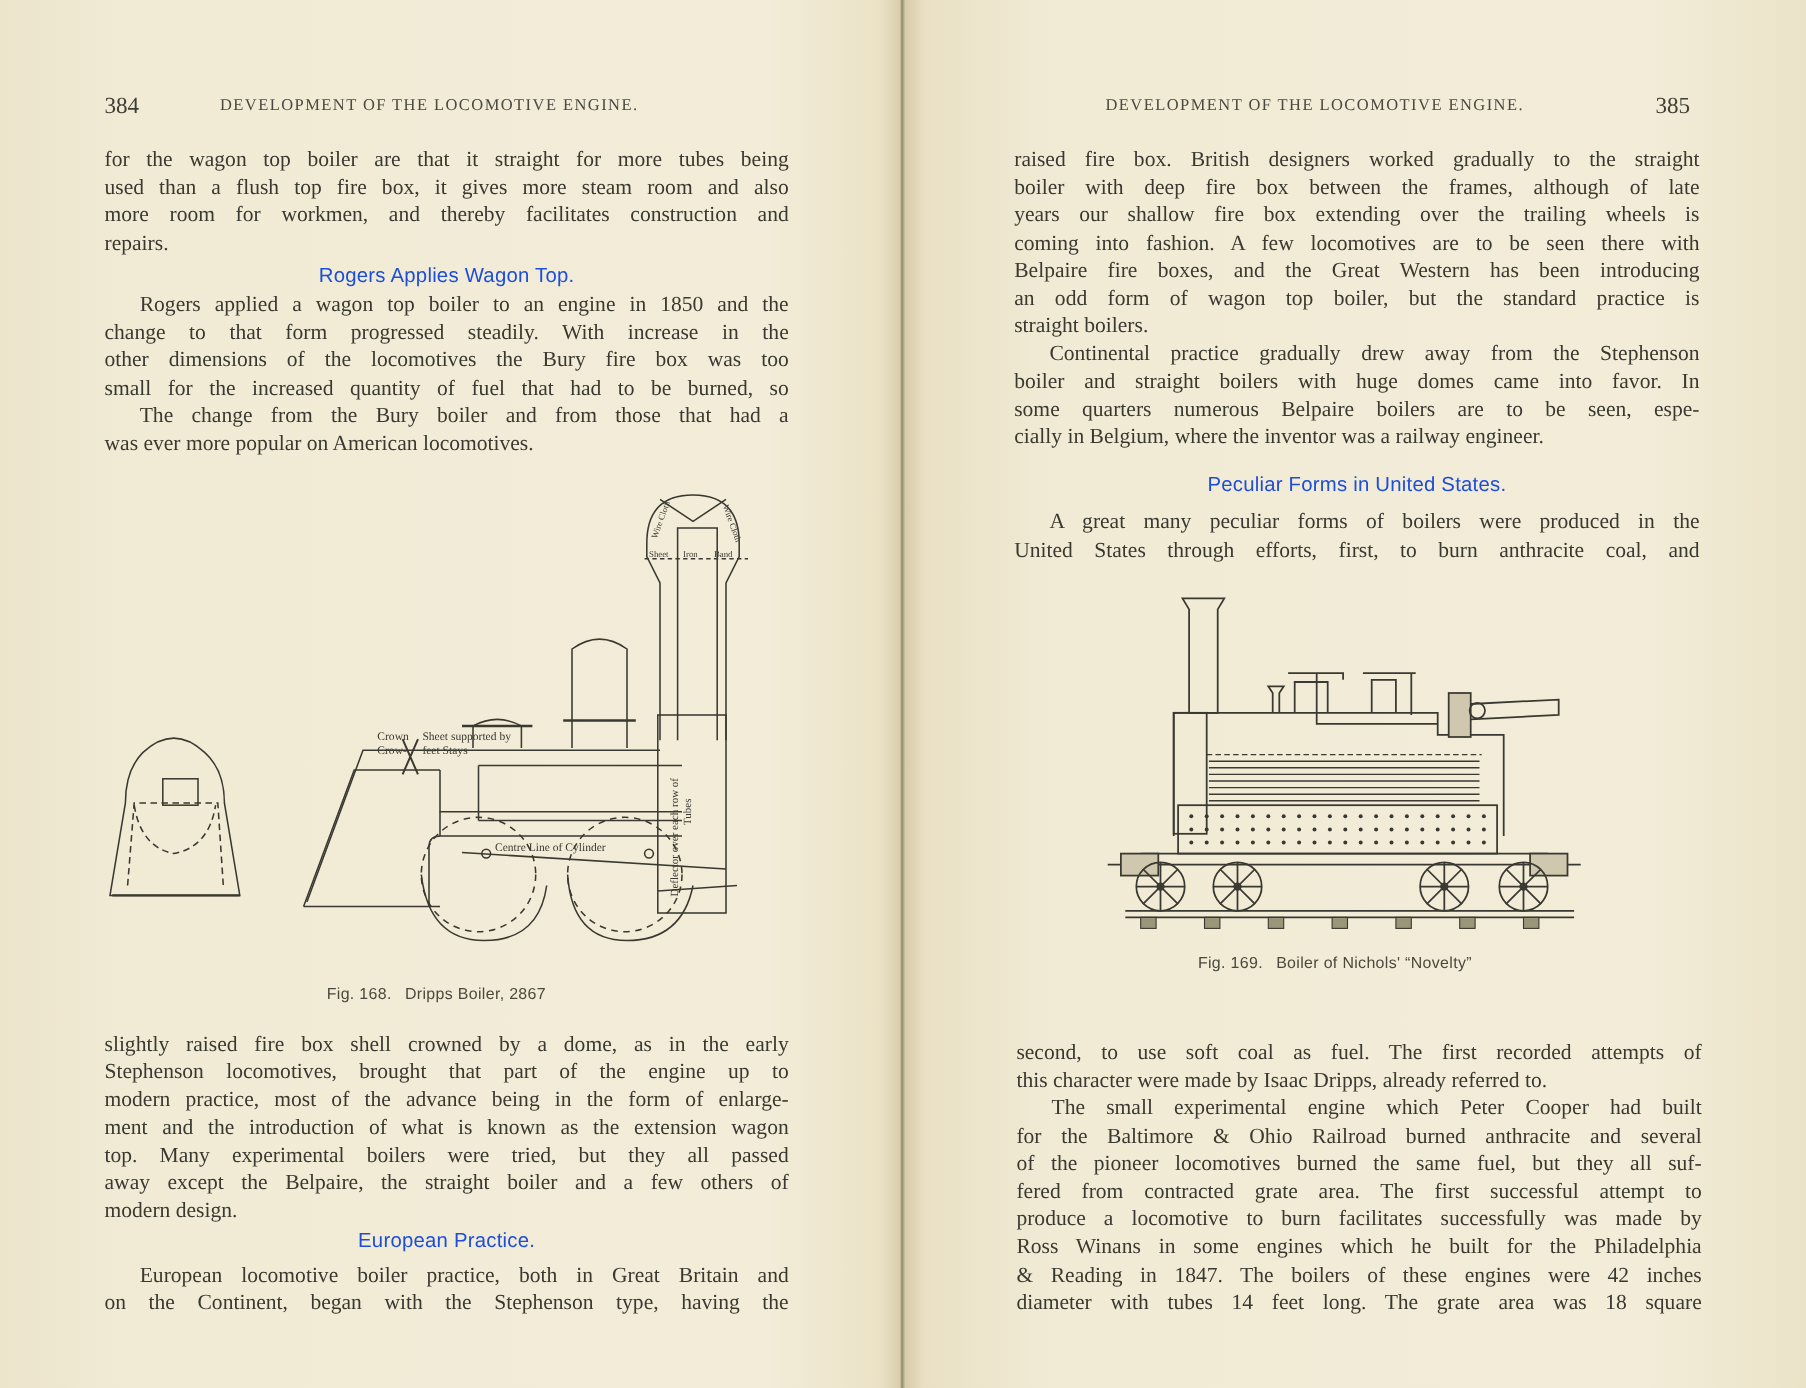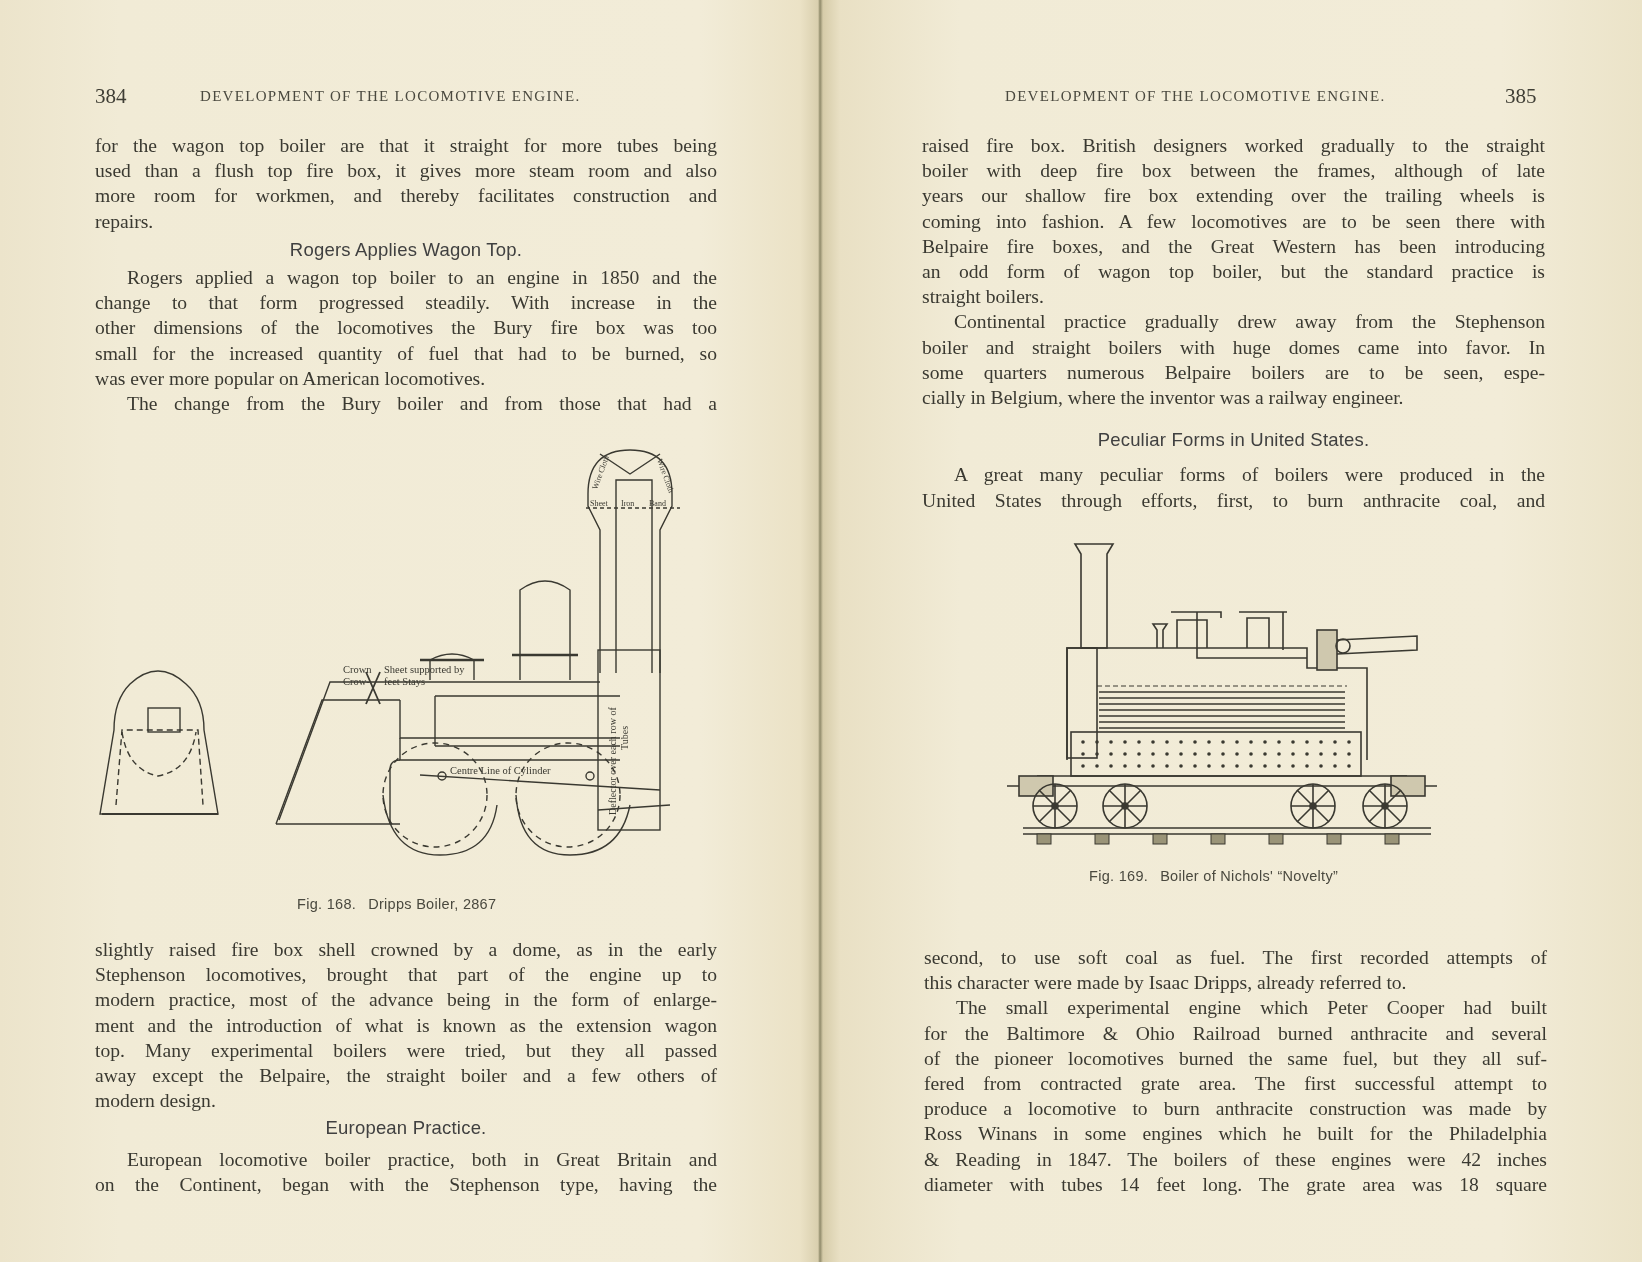--- a/index.html
+++ b/index.html
@@ -27,21 +27,21 @@
   .col {
     position:absolute; font-size:19.6px; line-height:25.2px; text-align:justify;
     color:#3a3931;
   }
   .col p { margin:0; text-indent:32px; }
   .col p.noindent { text-indent:0; }
   .col .line { display:block; text-align:justify; text-align-last:justify; white-space:nowrap; }
   .col .line.last { text-align-last:left; }
   .heading {
     font-family:"Liberation Sans","DejaVu Sans",sans-serif;
-    font-size:18.5px; text-align:center; color:#404040; font-weight:normal;
+    font-size:18.5px; text-align:center; color:#1d4ed8; font-weight:normal;
     margin:0; letter-spacing:0.2px;
   }
   .caption {
     position:absolute; font-family:"Liberation Sans","DejaVu Sans",sans-serif;
     font-size:14.5px; color:#4a493f; white-space:nowrap; letter-spacing:0.3px;
   }
   .caption .fig { margin-right:12px; }
   svg.fig-art { position:absolute; overflow:visible; }
   svg text { font-family:"Liberation Serif","DejaVu Serif",serif; fill:#3a3931; }
 </style>
@@ -60,22 +60,22 @@
       <span class="line">used than a flush top fire box, it gives more steam room and also</span>
       <span class="line">more room for workmen, and thereby facilitates construction and</span>
       <span class="line last">repairs.</span>
     </p>
     <h3 class="heading" style="margin:3px 0 3px;">Rogers Applies Wagon Top.</h3>
     <p style="text-indent:0;">
       <span class="line" style="padding-left:32px;">Rogers applied a wagon top boiler to an engine in 1850 and the</span>
       <span class="line">change to that form progressed steadily.  With increase in the</span>
       <span class="line">other dimensions of the locomotives the Bury fire box was too</span>
       <span class="line">small for the increased quantity of fuel that had to be burned, so</span>
+      <span class="line" style="padding-left:32px;">The change from the Bury boiler and from those that had a</span>
       <span class="line last">was ever more popular on American locomotives.</span>
-      <span class="line" style="padding-left:32px;">The change from the Bury boiler and from those that had a</span>
     </p>
   </div>
 
   <svg class="fig-art" style="left:100px; top:460px;" width="610" height="420" viewBox="0 0 610 420" fill="none" stroke="#3a3931" stroke-width="1.4">
 
     <g>
       <path d="M0 354 L14 270 Q14 240 30 224 Q58 198 86 224 Q104 240 104 270 L118 354 Z"></path>
       <path d="M2 354 L118 354" stroke-width="2"></path>
       <path d="M16 345 L22 270 L98 270 L103 345" stroke-dasharray="6 4"></path>
       <path d="M22 272 Q28 310 58 316 Q90 310 96 272" stroke-dasharray="6 4"></path>
@@ -304,19 +304,19 @@
   <div class="col" style="left:102px; top:945px; width:623px;">
     <p class="noindent">
       <span class="line">second, to use soft coal as fuel.  The first recorded attempts of</span>
       <span class="line last">this character were made by Isaac Dripps, already referred to.</span>
     </p>
     <p style="text-indent:0;">
       <span class="line" style="padding-left:32px;">The small experimental engine which Peter Cooper had built</span>
       <span class="line">for the Baltimore &amp; Ohio Railroad burned anthracite and several</span>
       <span class="line">of the pioneer locomotives burned the same fuel, but they all suf-</span>
       <span class="line">fered from contracted grate area.  The first successful attempt to</span>
-      <span class="line">produce a locomotive to burn anthracite construction was made by</span>
+      <span class="line">produce a locomotive to burn facilitates successfully was made by</span>
       <span class="line">Ross Winans in some engines which he built for the Philadelphia</span>
       <span class="line">&amp; Reading in 1847.  The boilers of these engines were 42 inches</span>
       <span class="line">diameter with tubes 14 feet long.  The grate area was 18 square</span>
     </p>
   </div>
 </div>
 
 </body></html>

